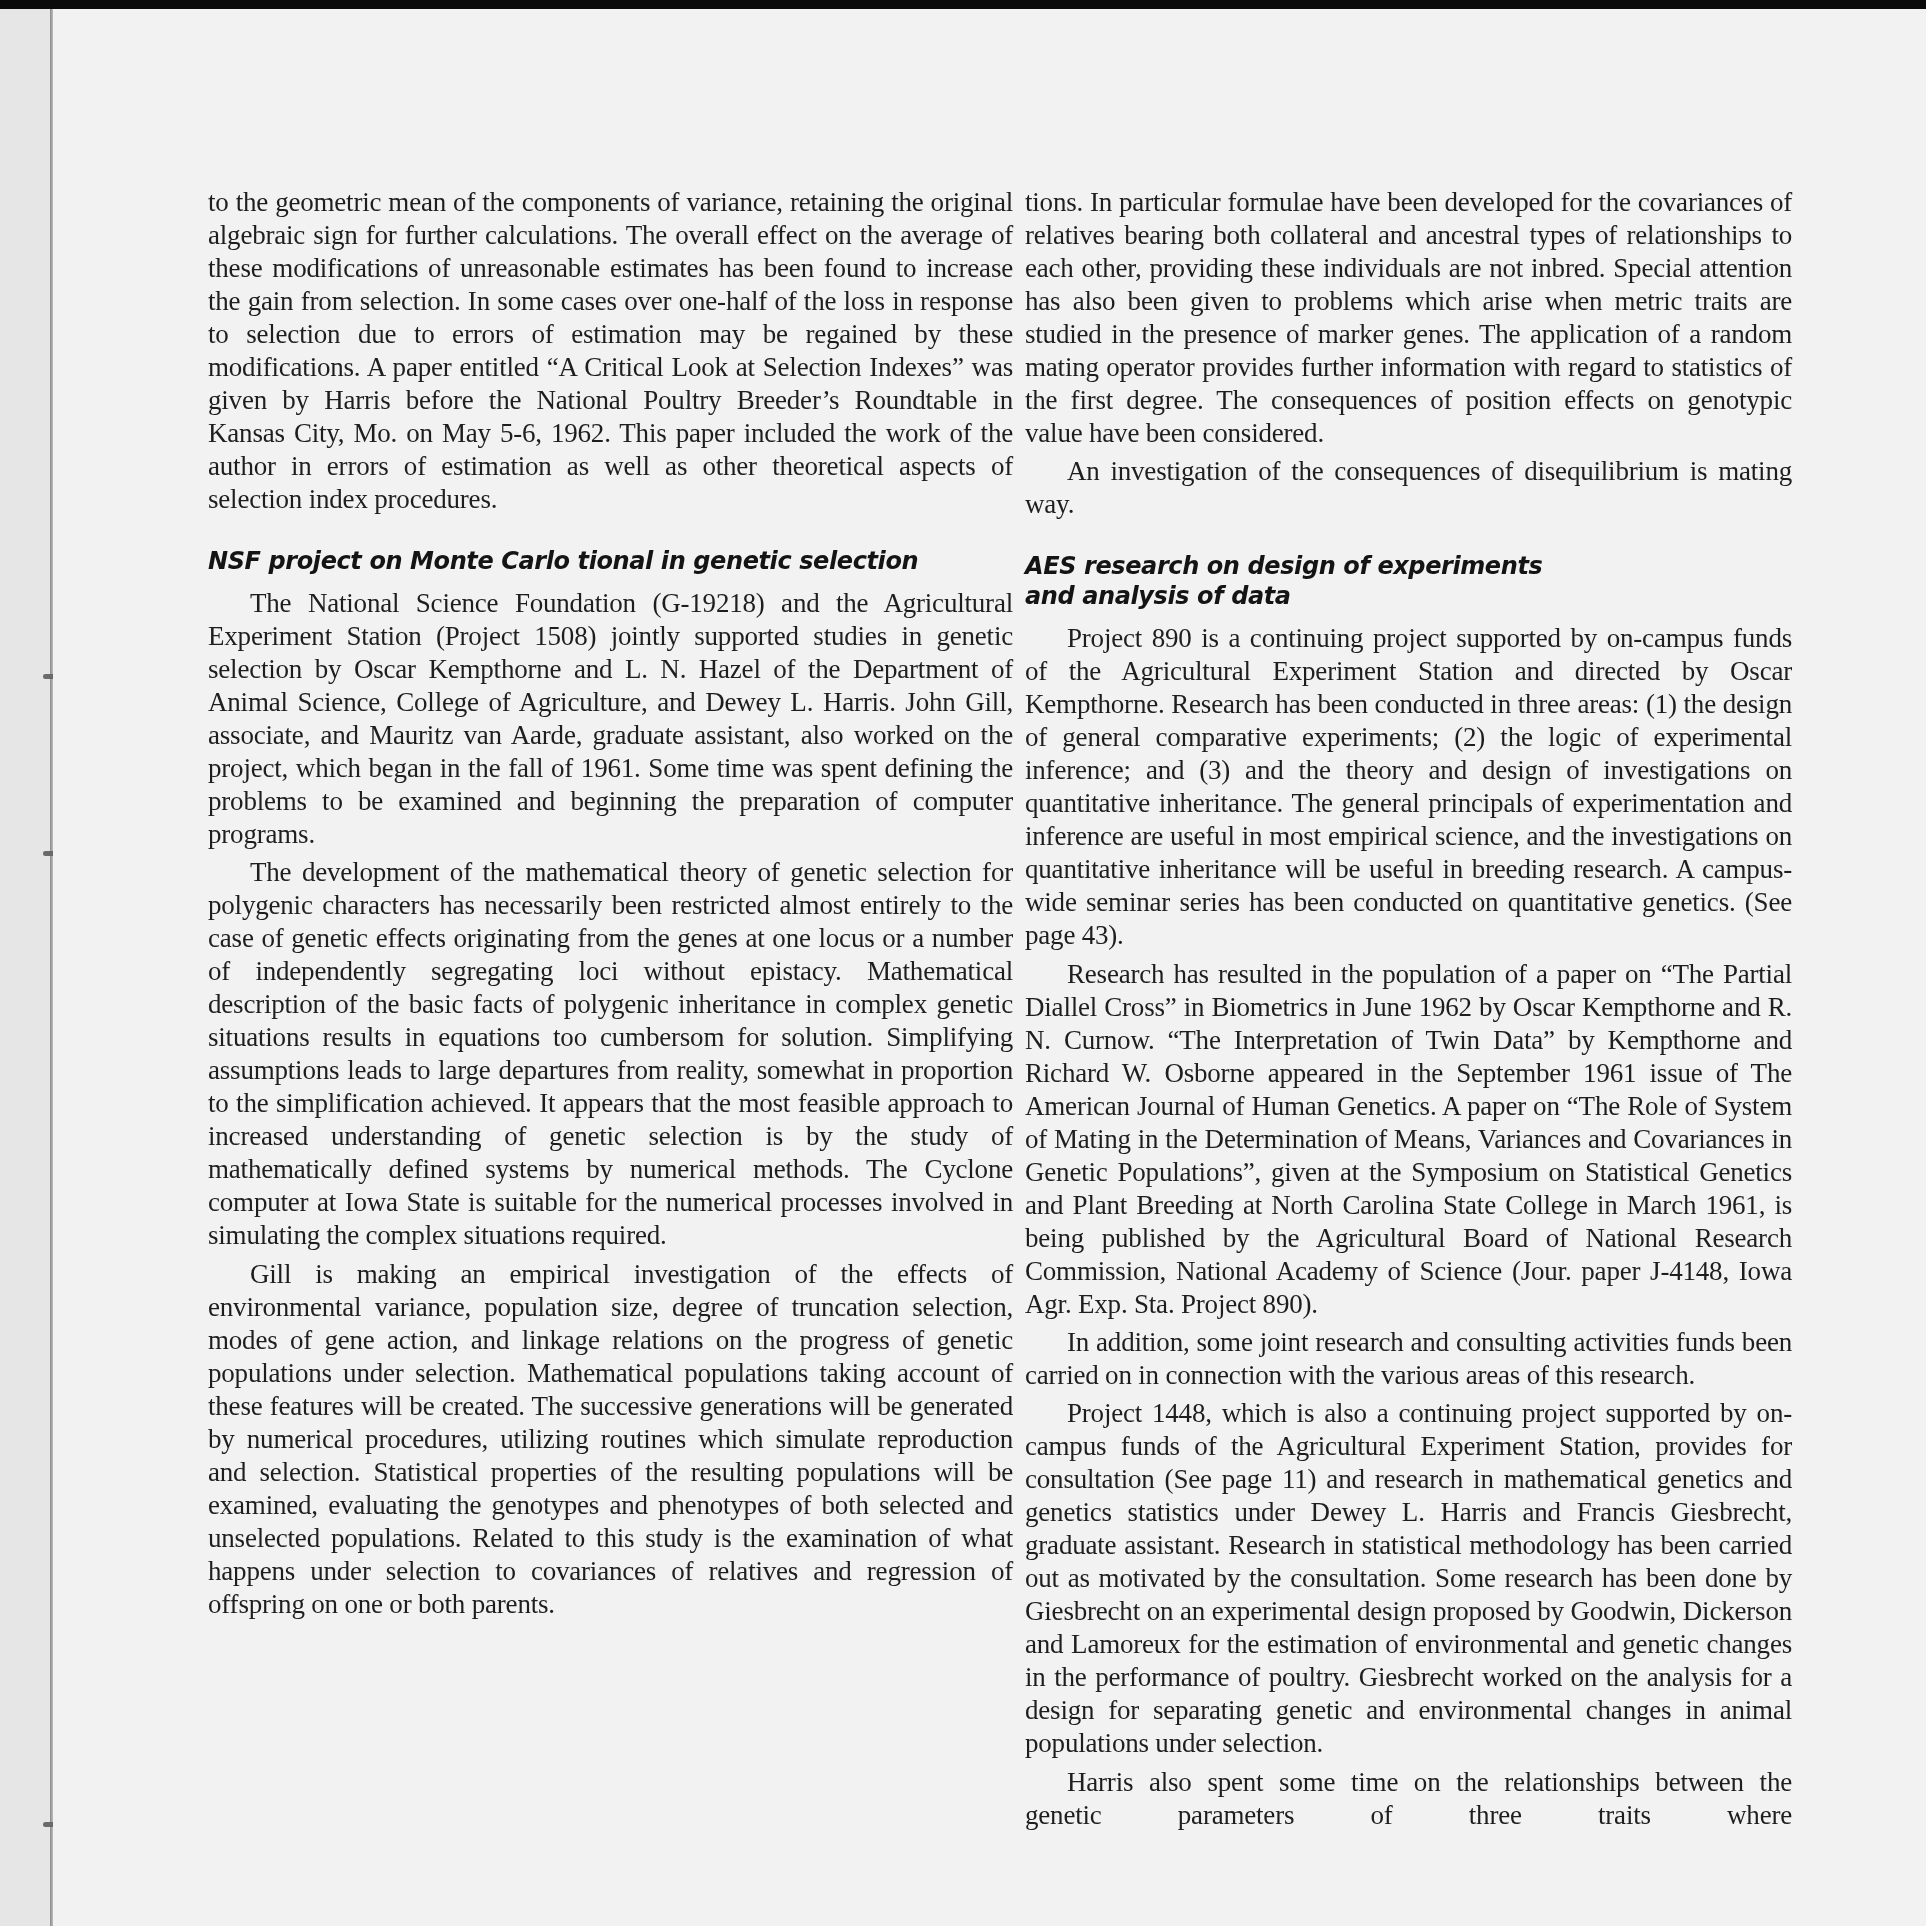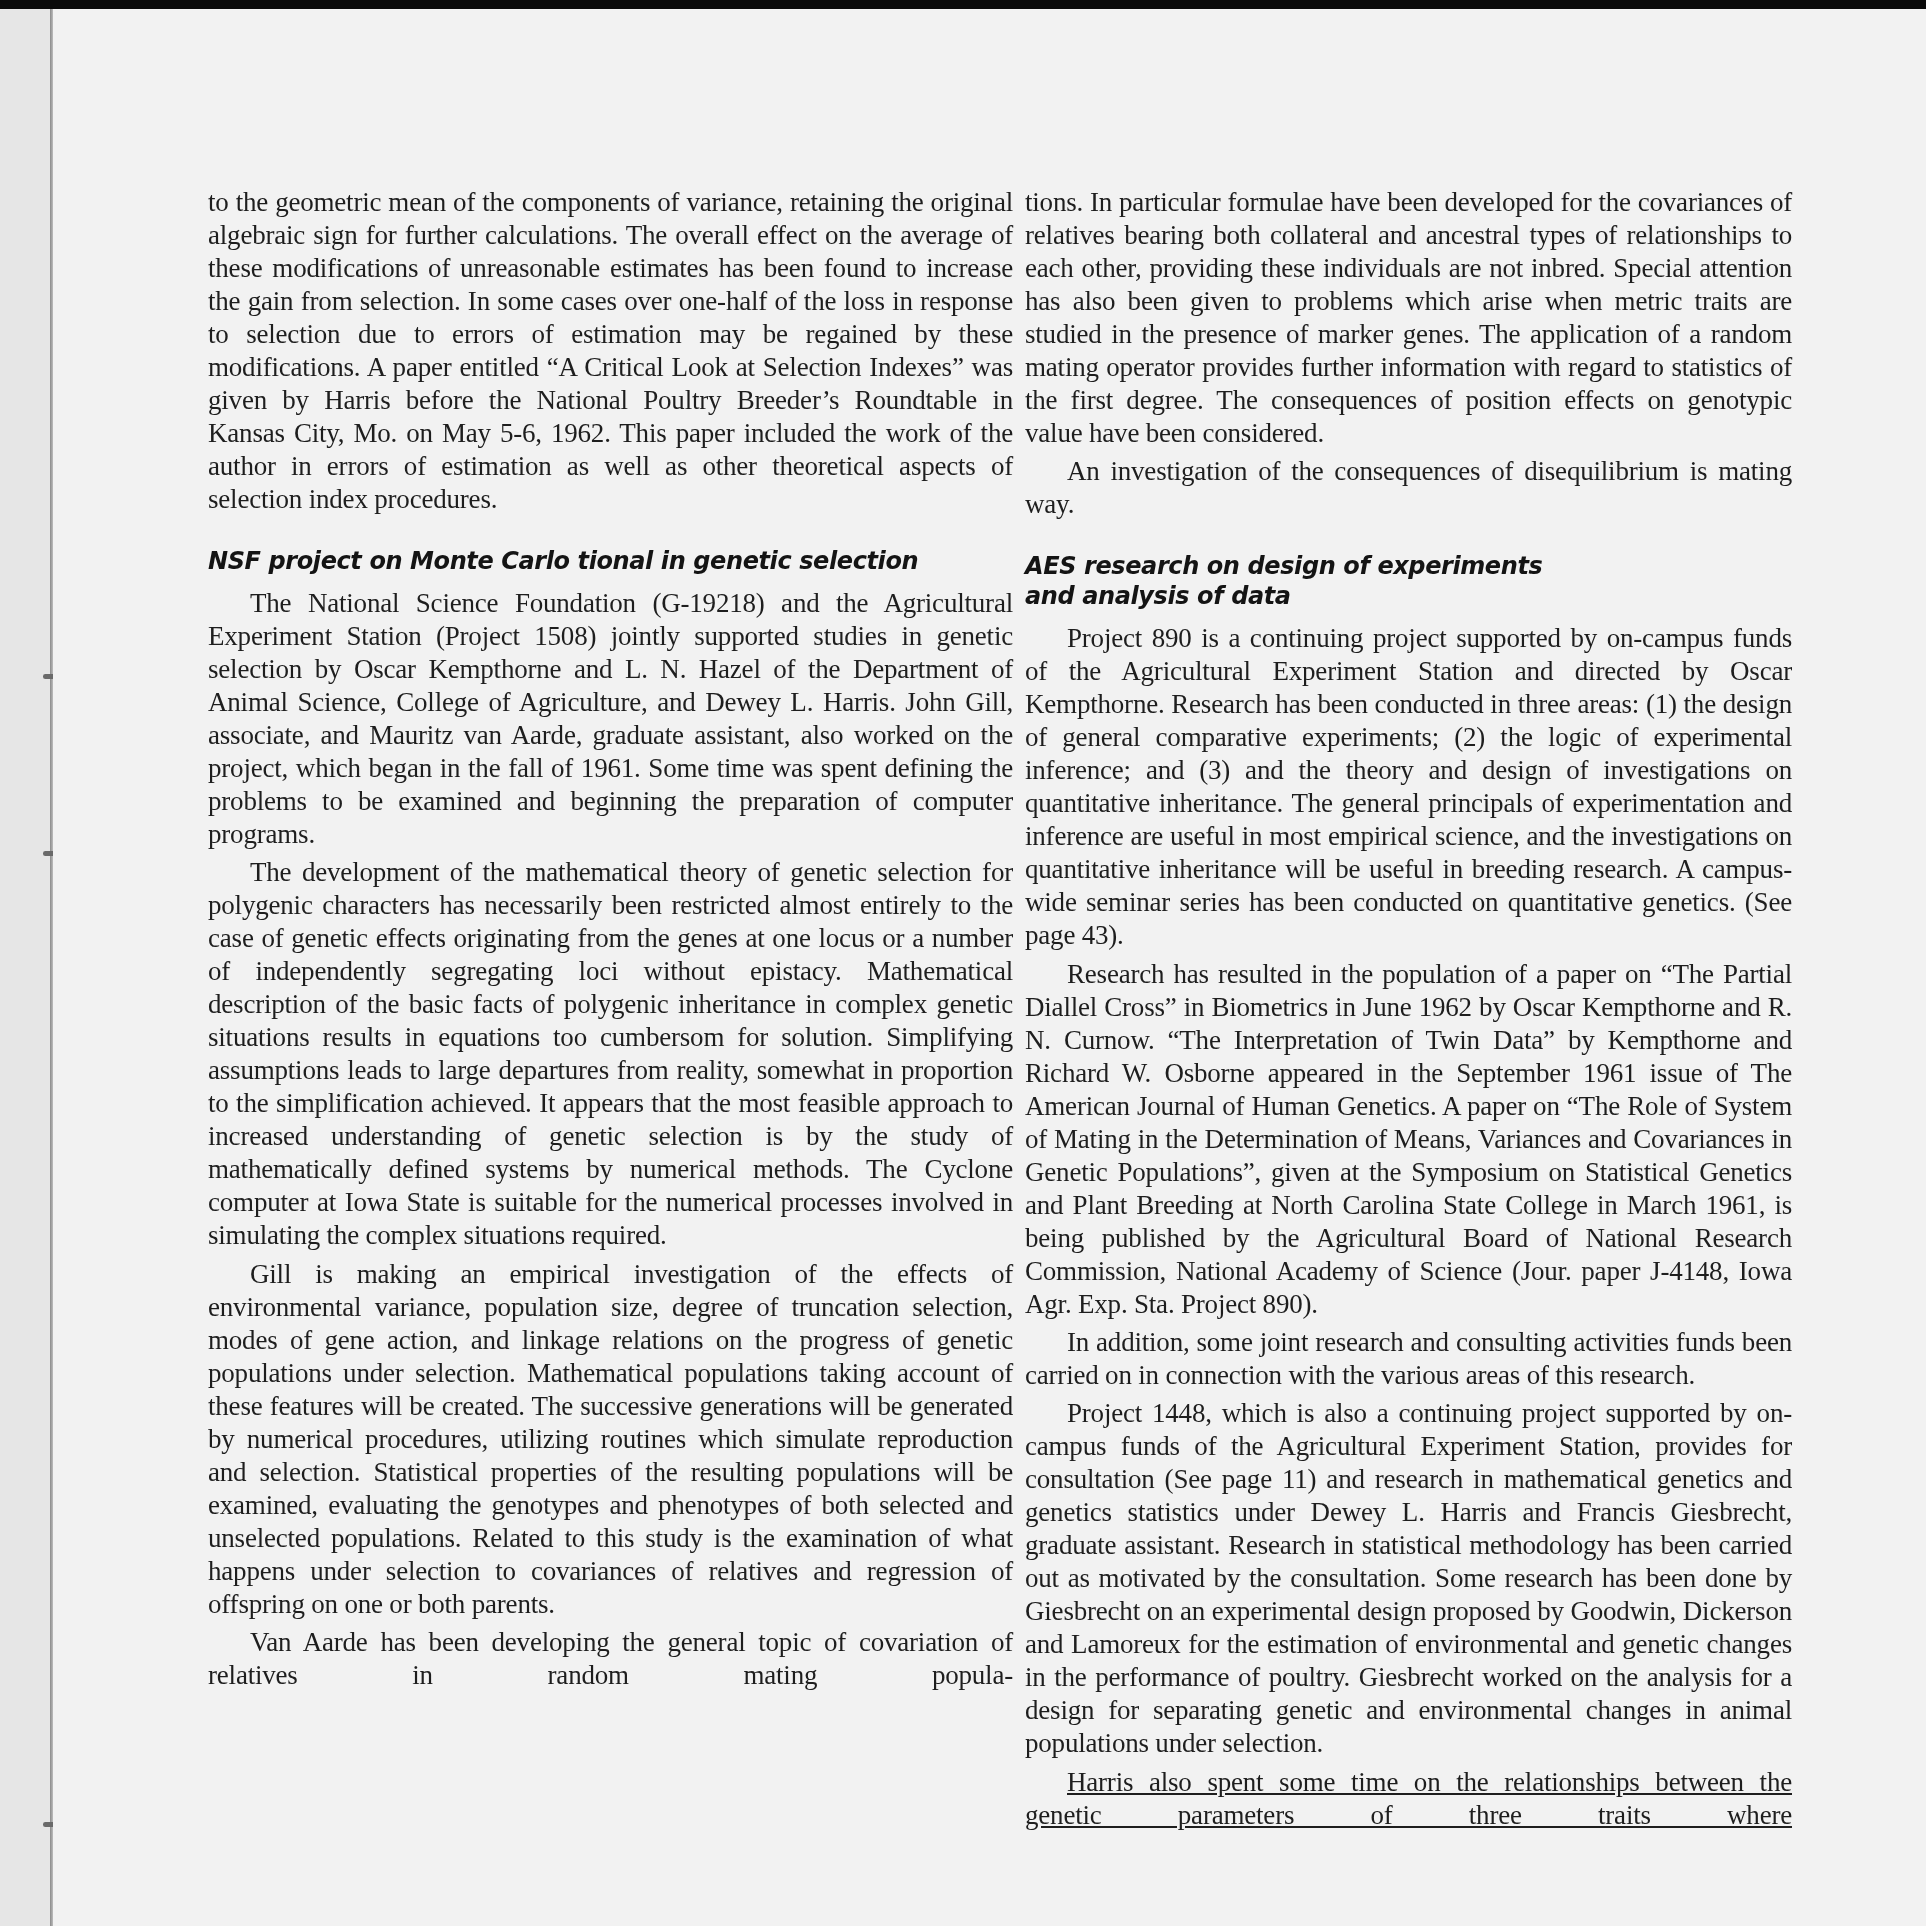--- a/index.html
+++ b/index.html
@@ -42,26 +42,25 @@
 <div class="staple" style="top:1822px"></div>
 
 <div class="page-sheet"></div>
 
 <div class="column col-left">
   <p class="body">to the geometric mean of the components of variance, retaining the original algebraic sign for further calcula­tions. The overall effect on the average of these modifi­cations of unreasonable estimates has been found to increase the gain from selection. In some cases over one-half of the loss in response to selection due to errors of estimation may be regained by these modifications. A paper entitled “A Critical Look at Selection Indexes” was given by Harris before the National Poultry Breed­er’s Roundtable in Kansas City, Mo. on May 5-6, 1962. This paper included the work of the author in errors of estimation as well as other theoretical aspects of selection index procedures.</p>
   <h2 class="section">NSF project on Monte Carlo tional in genetic selection</h2>
   <p class="body indent">The National Science Foundation (G-19218) and the Agricultural Experiment Station (Project 1508) jointly supported studies in genetic selection by Oscar Kempthorne and L. N. Hazel of the Department of Animal Science, College of Agriculture, and Dewey L. Harris. John Gill, associate, and Mauritz van Aarde, graduate assistant, also worked on the project, which began in the fall of 1961. Some time was spent defining the problems to be examined and beginning the prepara­tion of computer programs.</p>
   <p class="body indent">The development of the mathematical theory of genetic selection for polygenic characters has necessarily been restricted almost entirely to the case of genetic effects originating from the genes at one locus or a number of independently segregating loci without epistacy. Mathematical description of the basic facts of polygenic inheritance in complex genetic situations re­sults in equations too cumbersom for solution. Simplify­ing assumptions leads to large departures from reality, somewhat in proportion to the simplification achieved. It appears that the most feasible approach to increased understanding of genetic selection is by the study of mathematically defined systems by numerical methods. The Cyclone computer at Iowa State is suitable for the numerical processes involved in simulating the complex situations required.</p>
   <p class="body indent">Gill is making an empirical investigation of the ef­fects of environmental variance, population size, degree of truncation selection, modes of gene action, and link­age relations on the progress of genetic populations under selection. Mathematical populations taking ac­count of these features will be created. The successive generations will be generated by numerical procedures, utilizing routines which simulate reproduction and selection. Statistical properties of the resulting popula­tions will be examined, evaluating the genotypes and phenotypes of both selected and unselected populations. Related to this study is the examination of what happens under selection to covariances of relatives and regression of offspring on one or both parents.</p>
-  <p class="body indent" style="text-align-last: justify;">Van Aarde has been developing the general topic of covariation of relatives in random mating popula-</p>
 </div>
 
 <div class="column col-right">
   <p class="body">tions. In particular formulae have been developed for the covariances of relatives bearing both collateral and ancestral types of relationships to each other, providing these individuals are not inbred. Special attention has also been given to problems which arise when metric traits are studied in the presence of marker genes. The application of a random mating operator provides further information with regard to statistics of the first degree. The consequences of position effects on geno­typic value have been considered.</p>
   <p class="body indent">An investigation of the consequences of disequilib­rium is mating way.</p>
   <h2 class="section" style="width:539px">AES research on design of experiments and analysis of data</h2>
   <p class="body indent">Project 890 is a continuing project supported by on-campus funds of the Agricultural Experiment Station and directed by Oscar Kempthorne. Research has been conducted in three areas: (1) the design of general comparative experiments; (2) the logic of experimental inference; and (3) and the theory and design of in­vestigations on quantitative inheritance. The general principals of experimentation and inference are useful in most empirical science, and the investigations on quantitative inheritance will be useful in breeding re­search. A campus-wide seminar series has been con­ducted on quantitative genetics. (See page 43).</p>
   <p class="body indent">Research has resulted in the population of a paper on “The Partial Diallel Cross” in Biometrics in June 1962 by Oscar Kempthorne and R. N. Curnow. “The Interpretation of Twin Data” by Kempthorne and Richard W. Osborne appeared in the September 1961 issue of The American Journal of Human Genetics. A paper on “The Role of System of Mating in the Determ­ination of Means, Variances and Covariances in Genetic Populations”, given at the Symposium on Statistical Genetics and Plant Breeding at North Carolina State College in March 1961, is being published by the Agri­cultural Board of National Research Commission, Na­tional Academy of Science (Jour. paper J-4148, Iowa Agr. Exp. Sta. Project 890).</p>
   <p class="body indent">In addition, some joint research and consulting activities funds been carried on in connection with the various areas of this research.</p>
   <p class="body indent">Project 1448, which is also a continuing project sup­ported by on-campus funds of the Agricultural Experi­ment Station, provides for consultation (See page 11) and research in mathematical genetics and genetics sta­tistics under Dewey L. Harris and Francis Giesbrecht, graduate assistant. Research in statistical methodology has been carried out as motivated by the consultation. Some research has been done by Giesbrecht on an ex­perimental design proposed by Goodwin, Dickerson and Lamoreux for the estimation of environmental and genetic changes in the performance of poultry. Gies­brecht worked on the analysis for a design for separating genetic and environmental changes in animal popula­tions under selection.</p>
-  <p class="body indent" style="text-align-last: justify; text-decoration: underline;">Harris also spent some time on the relationships between the genetic parameters of three traits where</p>
+  <p class="body indent" style="text-align-last: justify;">Harris also spent some time on the relationships between the genetic parameters of three traits where</p>
 </div>
 
 
 </body></html>

